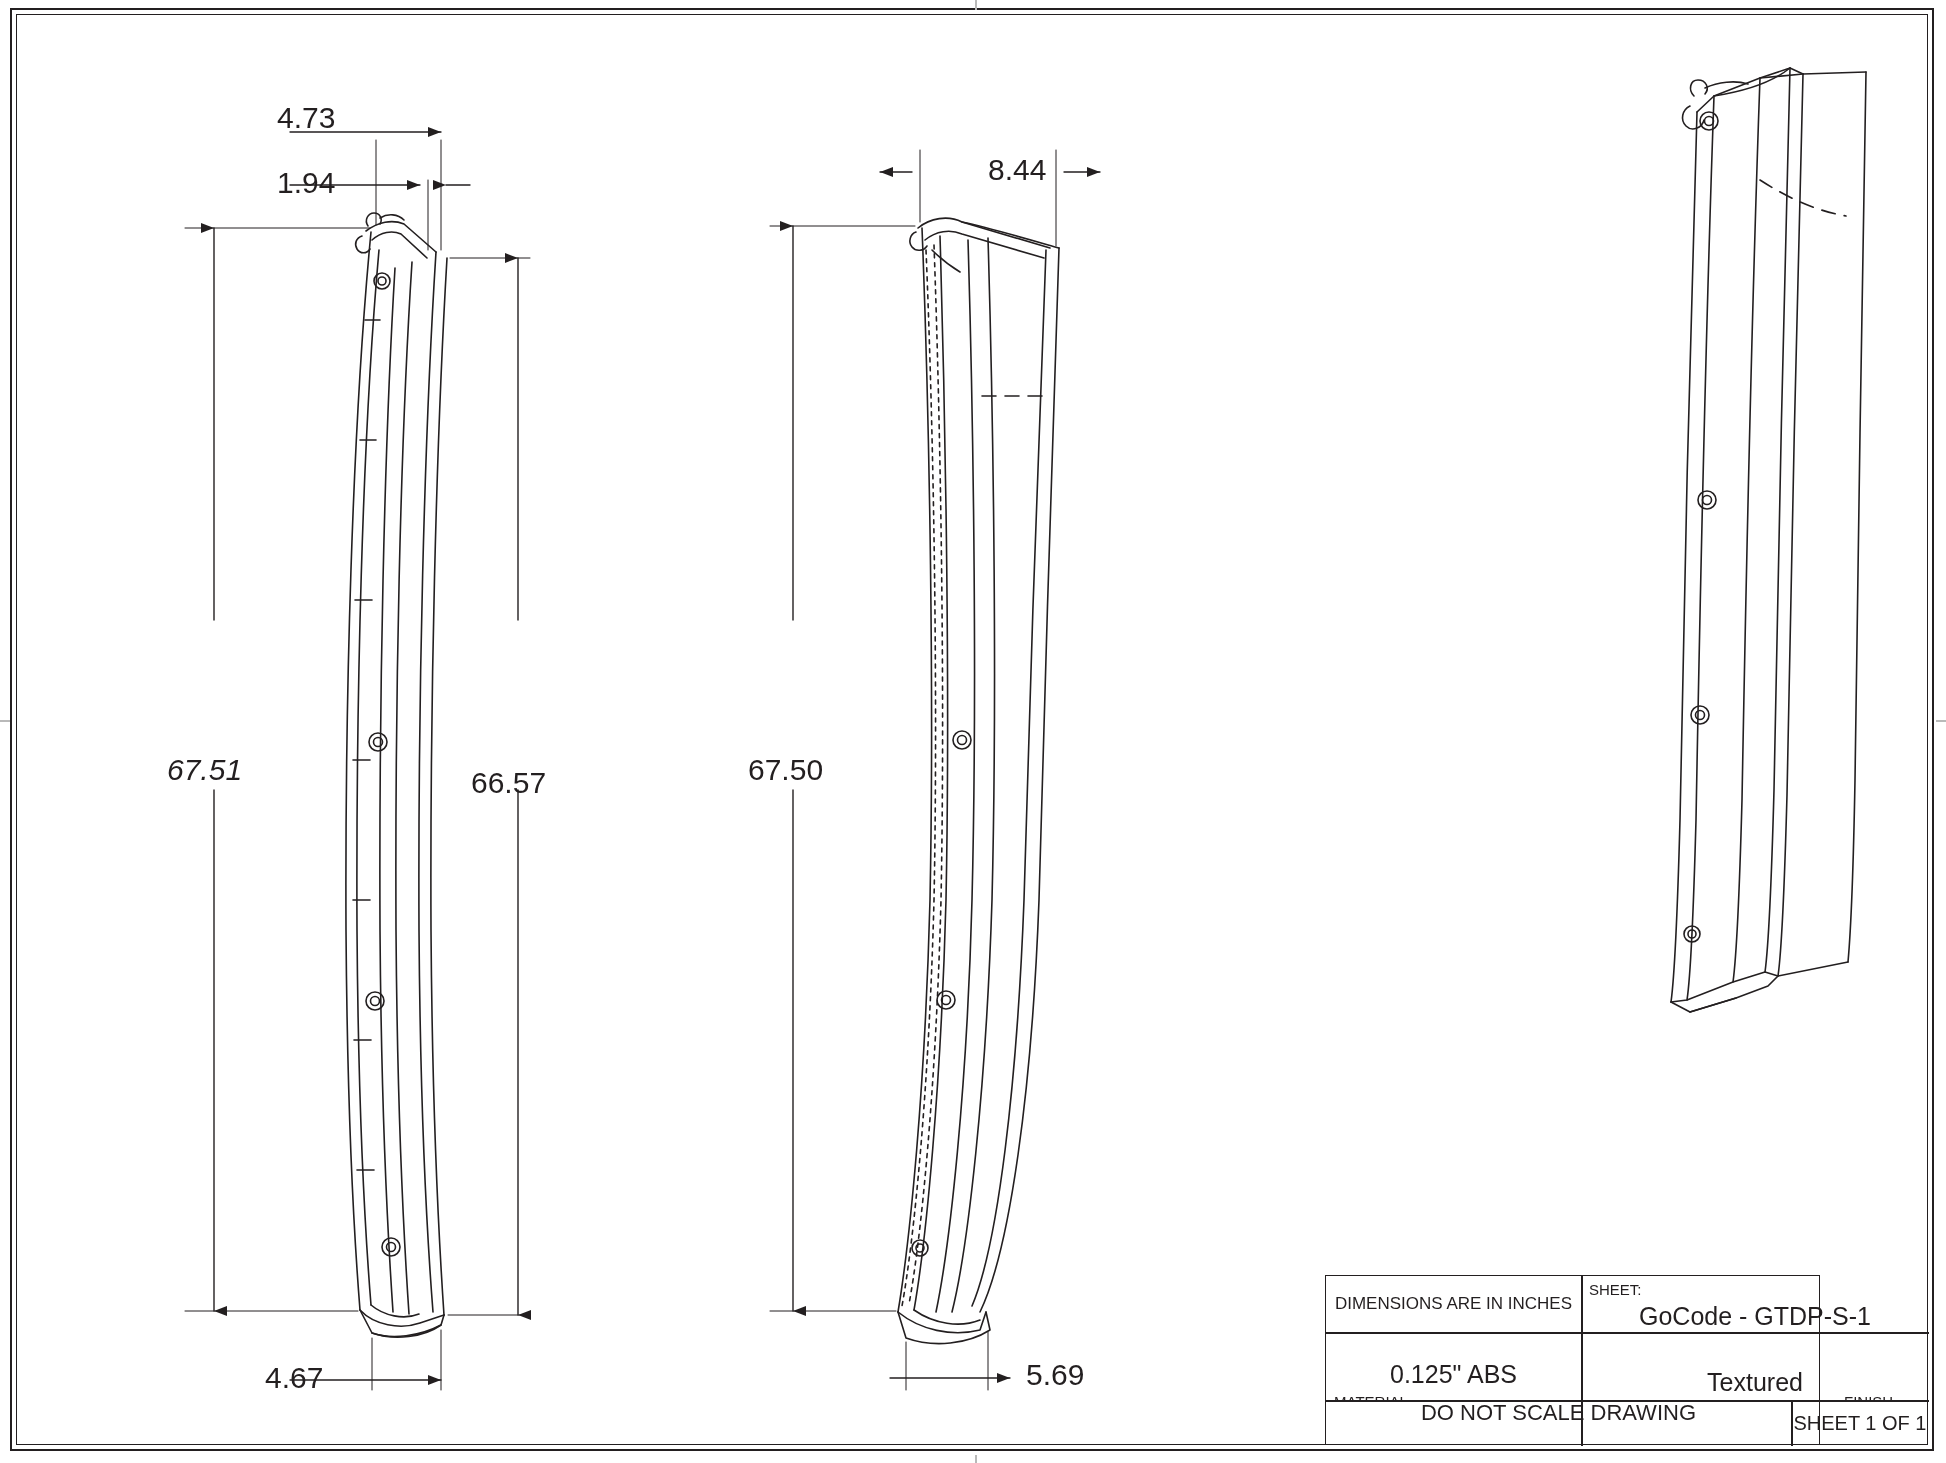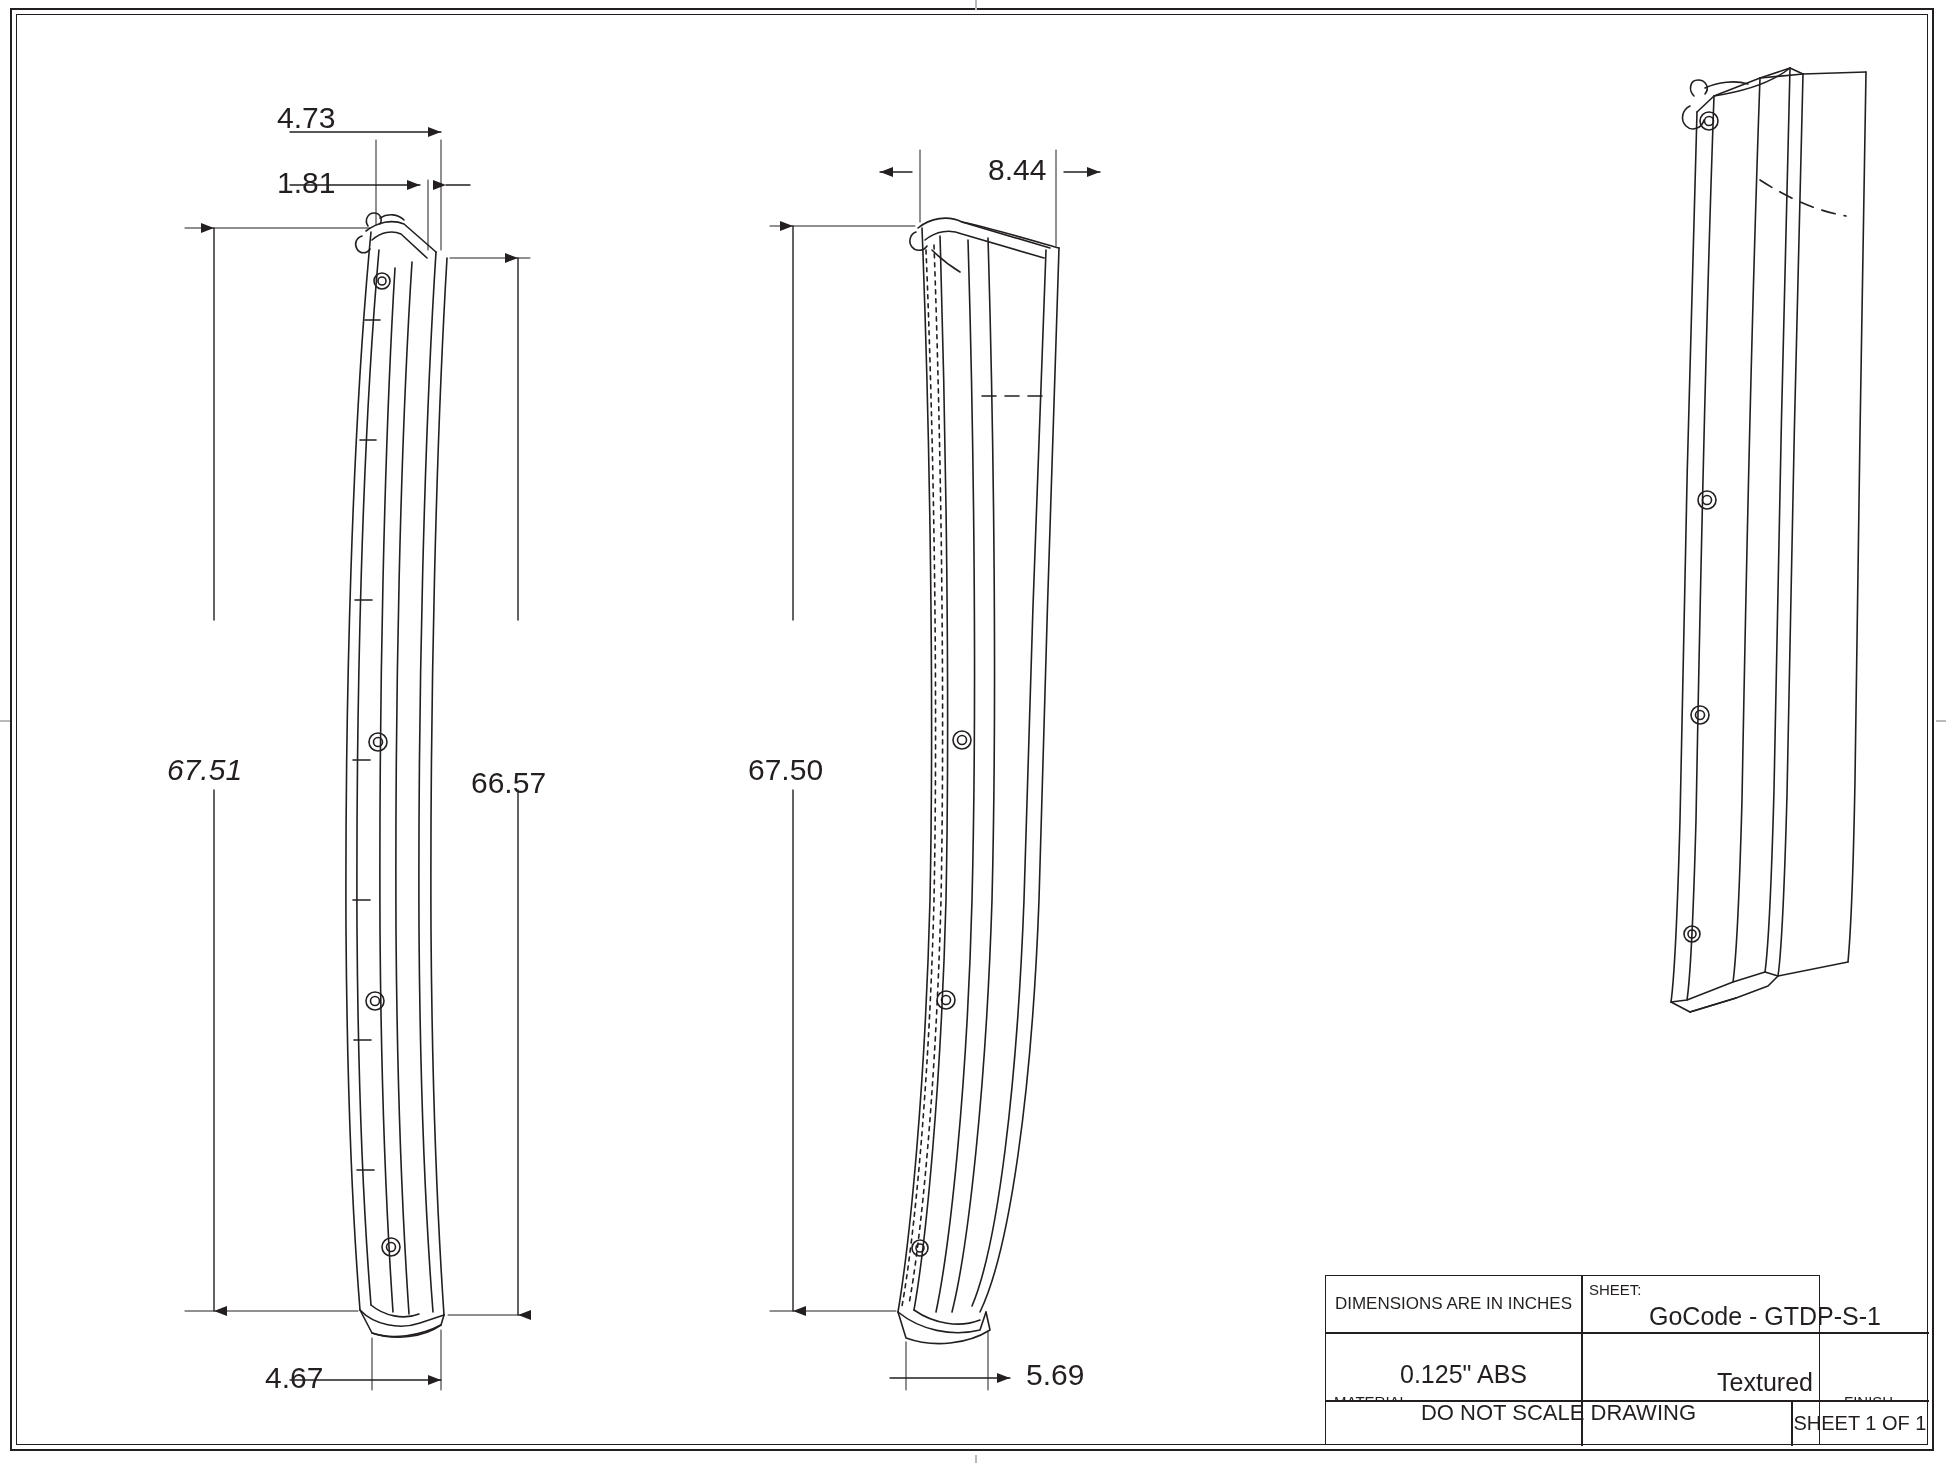--- a/index.html
+++ b/index.html
@@ -78,21 +78,20 @@
     color: #231f20;
     white-space: nowrap;
   }
   .tb-value {
     position: absolute;
     width: 100%;
     text-align: center;
     font-size: 25px;
     color: #231f20;
     white-space: nowrap;
-    margin-left: 10px;
   }
   .tb-center {
     position: absolute;
     width: 100%;
     text-align: center;
     font-size: 19px;
     color: #231f20;
     white-space: nowrap;
   }
   .hline {
@@ -297,21 +296,21 @@
         <circle cx="1707" cy="500" r="4.5"></circle>
         <circle cx="1700" cy="715" r="9"></circle>
         <circle cx="1700" cy="715" r="4.5"></circle>
         <circle cx="1692" cy="934" r="8"></circle>
         <circle cx="1692" cy="934" r="4"></circle>
       </g>
     </g>
   </svg>
 
   <div class="dimtext" style="left:277px; top:103px;">4.73</div>
-  <div class="dimtext" style="left:277px; top:168px;">1.81</div>
+  <div class="dimtext" style="left:277px; top:168px;">1.94</div>
   <div class="dimtext" style="left:167px; top:755px;font-style:italic;">67.51</div>
   <div class="dimtext" style="left:471px; top:768px;">66.57</div>
   <div class="dimtext" style="left:265px; top:1363px;">4.67</div>
 
   <div class="dimtext" style="left:968px; top:155px;margin-left:20px;">8.44</div>
   <div class="dimtext" style="left:748px; top:755px;">67.50</div>
   <div class="dimtext" style="left:1026px; top:1360px;">5.69</div>
 
   <div class="titleblock">
 

